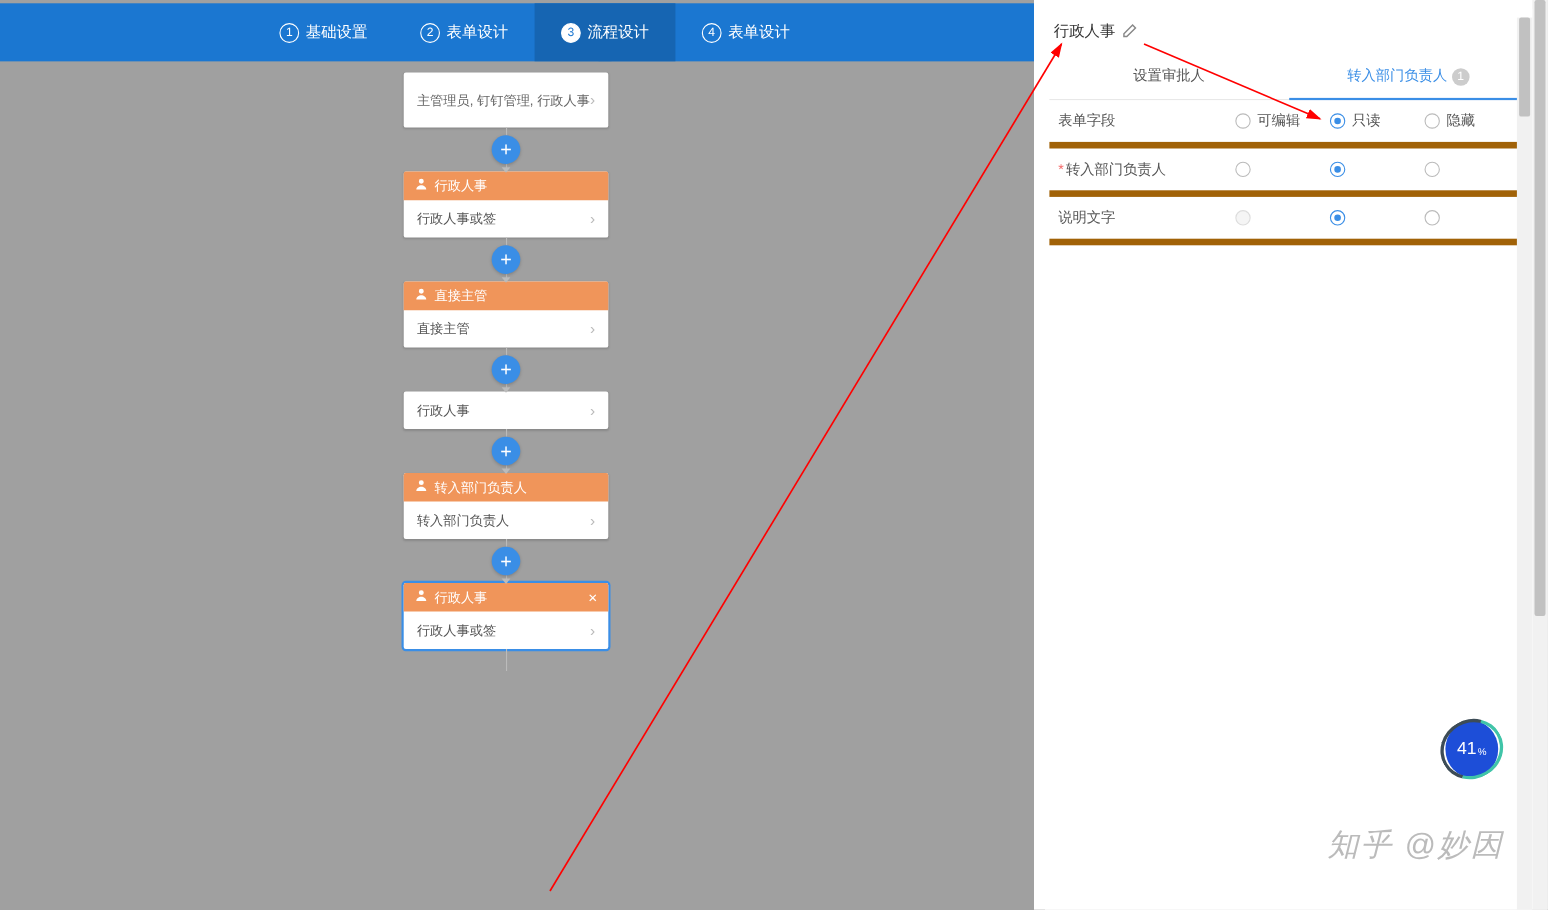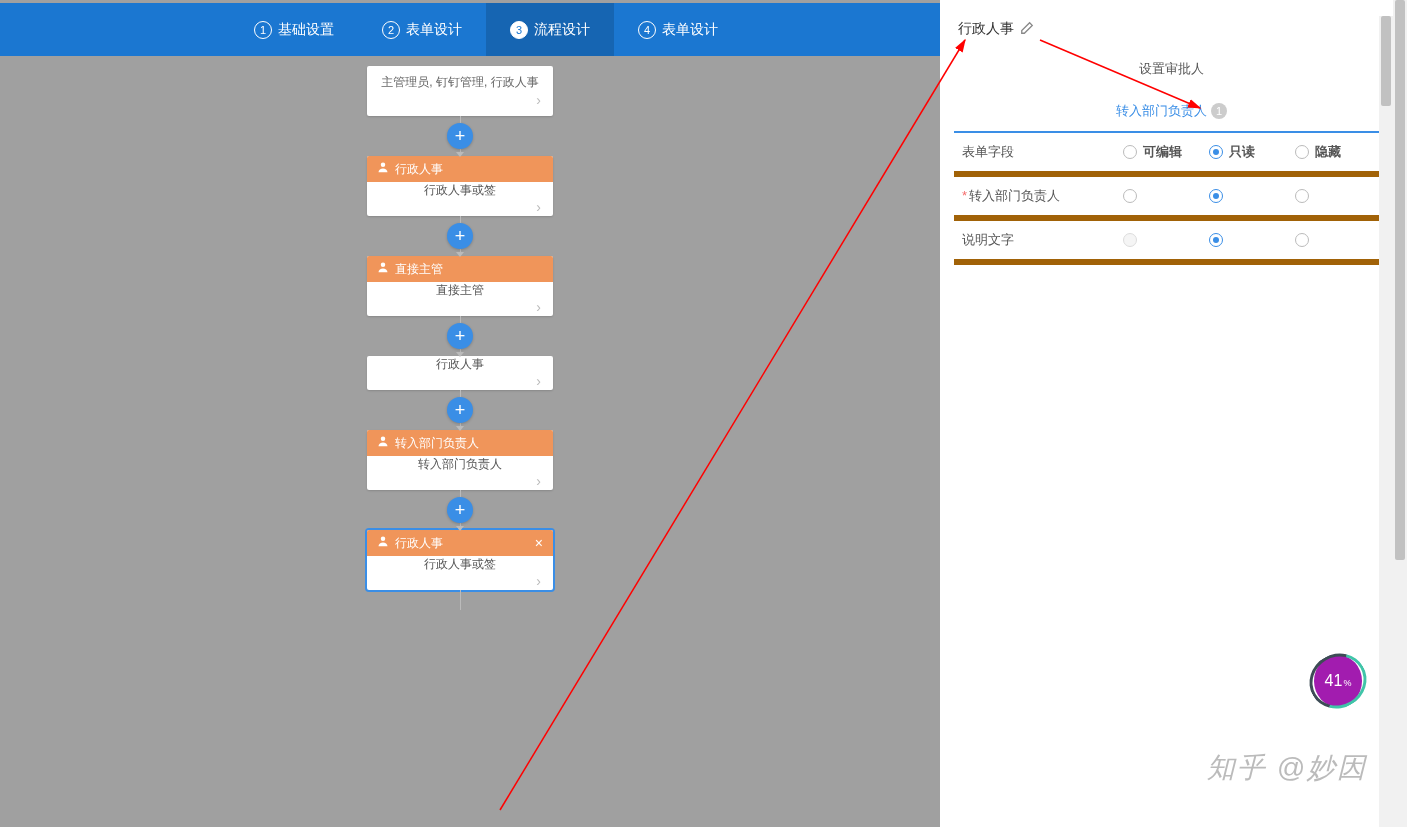--- a/index.html
+++ b/index.html
@@ -15,59 +15,59 @@
 .canvas { position: absolute; top: 56px; left: 0; width: 940px; height: 771px; background: #a0a0a0; overflow: hidden; }
 .flow { position: absolute; top: 10px; left: 367px; width: 186px; }
 
 .node { width: 186px; background: #fff; border-radius: 2px; box-shadow: 0 1px 2px rgba(0,0,0,.15); margin-bottom: 0; }
 .node.selected { box-shadow: 0 0 0 2px #3a8ee6; }
 .node-head { height: 26px; line-height: 26px; color: #fff; font-size: 12px; padding: 0 10px; display: flex; align-items: center; border-radius: 2px 2px 0 0; }
 .node-head.orange { background: #f0955a; }
 .node-head.blue { background: #3a8ee6; }
 .node-head .icn { margin-right: 6px; }
 .node-head .close { margin-left: auto; font-size: 14px; cursor: pointer; }
-.node-body { height: 34px; display: flex; align-items: center; padding: 0 12px; font-size: 12px; color: #555; flex-direction: column; }
+.node-body { height: 34px; display: flex; align-items: center; padding: 0 12px; font-size: 12px; color: #555; }
 .node-body.start { height: 50px; padding: 8px 12px; line-height: 1.4; color: #666; }
 .node-body .chev { margin-left: auto; color: #bbb; font-size: 14px; }
 
 .connector { height: 40px; position: relative; display: flex; flex-direction: column; align-items: center; }
 .connector::before, .connector::after { content: ''; width: 0; flex: 1; border-left: 1px solid #bbb; }
 .connector::after { position: relative; }
 .connector .arrow { position: absolute; bottom: -1px; left: 50%; transform: translateX(-50%); width: 0; height: 0; border-left: 4px solid transparent; border-right: 4px solid transparent; border-top: 5px solid #bbb; }
 .add-btn { width: 26px; height: 26px; border-radius: 50%; background: #3a8ee6; color: #fff; font-size: 18px; display: flex; align-items: center; justify-content: center; z-index: 1; cursor: pointer; box-shadow: 0 1px 3px rgba(0,0,0,.2); }
 
 .side { position: absolute; top: 0; right: 0; bottom: 0; width: 467px; background: #fff; }
 .side-inner { position: absolute; top: 8px; left: 10px; right: 14px; bottom: 0; background: #fff; }
 .side-title { padding: 12px 8px 10px; font-size: 14px; color: #333; display: flex; align-items: center; }
 .side-title .pen { margin-left: 6px; color: #888; cursor: pointer; }
 
-.side-tabs { display: flex; border-bottom: 1px solid #e8e8e8; margin: 0 4px; flex-direction: column; }
+.side-tabs { display: flex; border-bottom: 1px solid #e8e8e8; margin: 0 4px; }
 .side-tab { flex: 1; text-align: center; padding: 12px 0; font-size: 13px; color: #555; cursor: pointer; position: relative; }
 .side-tab.active { color: #3a8ee6; }
 .side-tab.active::after { content:''; position:absolute; bottom:-1px; left:0; right:0; height:2px; background:#3a8ee6; }
 .side-tab .badge { display:inline-flex; width:16px; height:16px; border-radius:50%; background:#ccc; color:#fff; font-size:11px; align-items:center; justify-content:center; margin-left:4px; }
 
 .perm-table { margin: 0 4px; }
 .perm-row { display: flex; align-items: center; height: 44px; border-bottom: 6px solid #a16207; padding: 0 8px; gap: 12px; }
 .perm-label { flex: 1; font-size: 13px; color: #555; }
 .perm-label .req { color: #f56c6c; margin-right: 2px; }
 .perm-cols { display: flex; }
-.perm-col { width: 86px; display: flex; align-items: center; font-size: 13px; color: #555; font-weight: bold; }
+.perm-col { width: 86px; display: flex; align-items: center; font-size: 13px; color: #555; }
 .radio { width: 14px; height: 14px; border: 1px solid #bbb; border-radius: 50%; margin-right: 6px; display: inline-flex; align-items: center; justify-content: center; cursor: pointer; flex-shrink: 0; }
 .radio.disabled { border-color: #ddd; background: #f5f5f5; cursor: default; }
 .radio.on { border-color: #3a8ee6; }
 .radio.on::after { content:''; width:6px; height:6px; border-radius:50%; background:#3a8ee6; }
 
 .scrollbar { position: absolute; right: 0; top: 8px; bottom: 0; width: 14px; background: #f1f1f1; }
 .scroll-thumb { position: absolute; top: 0; left: 2px; width: 10px; height: 90px; background: #c1c1c1; border-radius: 2px; }
 .scrollbar.outer { position: absolute; right: 0; top: 0; bottom: 0; width: 14px; background: #f1f1f1; }
 
 .svg-annot { position: absolute; top: 0; left: 0; pointer-events: none; }
 
-.progress-badge { position: absolute; right: 45px; bottom: 120px; width: 48px; height: 52px; border-radius: 50%; background: #a21caf; display:flex; align-items:center; justify-content:center; color:#fff; font-size:16px; }
+.progress-badge { position: absolute; right: 45px; bottom: 120px; width: 48px; height: 52px; border-radius: 50%; background: #1d4ed8; display:flex; align-items:center; justify-content:center; color:#fff; font-size:16px; }
 .progress-badge::before { content:''; position:absolute; inset:-3px; border-radius:50%; border:3px solid #3d4c56; border-top-color:#40c4a8; border-right-color:#40c4a8; transform: rotate(60deg); }
 .progress-badge small { font-size:9px; margin-left:1px; margin-top:4px; }
 
 .watermark { position: absolute; right: 40px; bottom: 40px; font-size: 28px; color: rgba(120,120,120,.5); font-style: italic; letter-spacing: 2px; margin-left: 12px; }
 
 svg.i { width: 12px; height: 12px; }
 </style>
 </head>
 <body>
 

